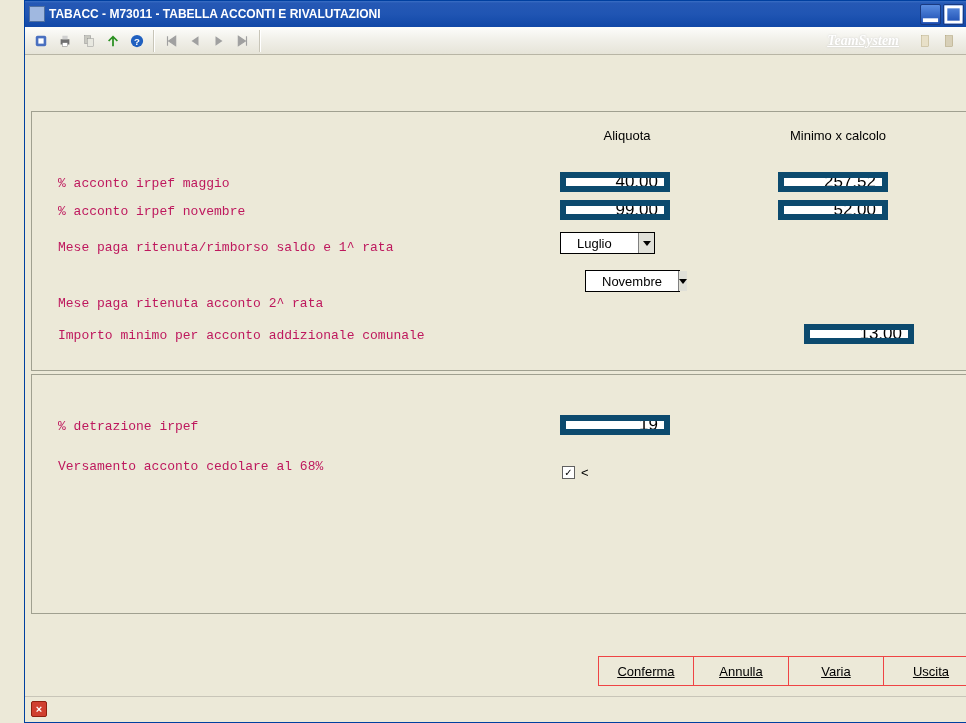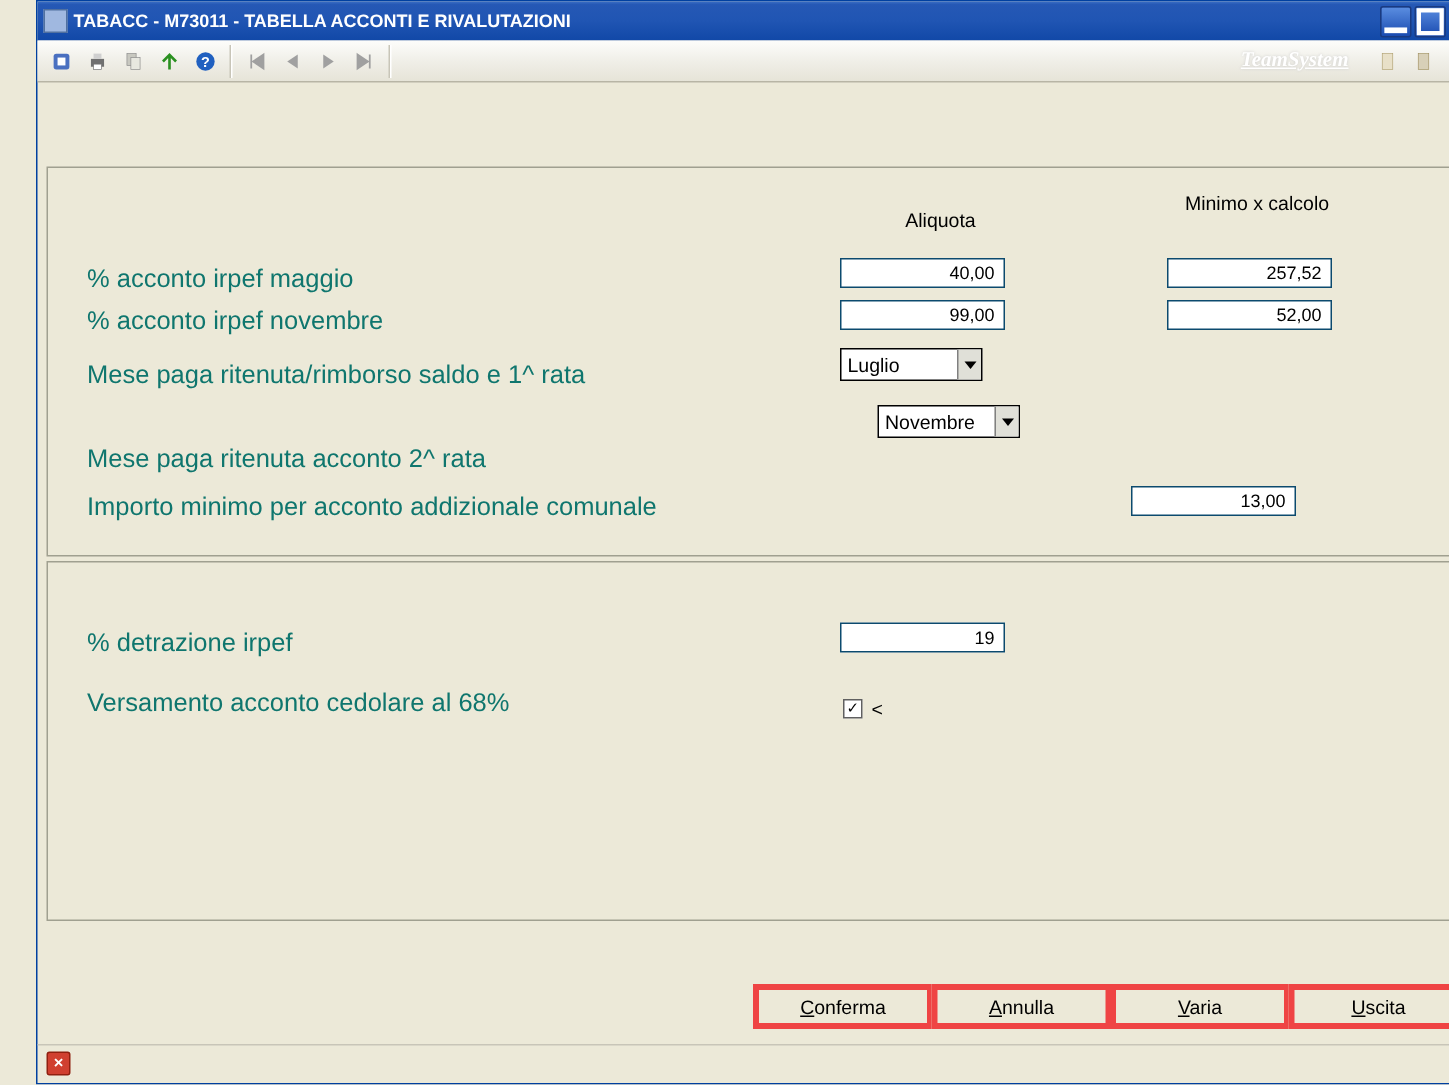--- a/index.html
+++ b/index.html
@@ -97,46 +97,47 @@
   .spacer-top { height: 50px; }
   .panel {
     border: 1px solid #a0a090;
     background: #ece9d8;
     margin-bottom: 3px;
   }
   .panel1 { height: 260px; position: relative; }
   .panel2 { height: 240px; position: relative; }
   .lbl {
     position: absolute;
-    font-size: 17px;
-    color: #0f766e;
+    font-size: 13px;
+    color: #be185d;
+    font-family: Liberation Mono, monospace;
   }
   .header-lbl { position: absolute; font-size: 13px; color: #000; text-align: center; }
   .num-input {
     position: absolute;
     height: 20px;
     width: 110px;
-    border: 1px solid #0c4a6e;
+    border: 6px solid #0c4a6e;
     background: #fff;
     text-align: right;
     padding: 2px 6px;
     font-family: inherit;
-    font-size: 12px;
+    font-size: 17px;
   }
   .combo {
     position: absolute;
     height: 22px;
     width: 95px;
     border: 1px solid #000;
     background: #fff;
     display: flex;
     align-items: center;
     font-size: 13px;
   }
-  .combo span { flex: 1; padding: 0 4px; }
+  .combo span { flex: 1; padding: 0 16px; }
   .combo .drop {
     width: 16px; height: 100%;
     background: #e0e0d8;
     border-left: 1px solid #808080;
     display: flex; align-items: center; justify-content: center;
   }
   .drop::after { content: ""; width:0;height:0;border-left:4px solid transparent;border-right:4px solid transparent;border-top:5px solid #000; }
   .chk-wrap {
     position: absolute;
     display: flex; align-items: center; gap: 6px;
@@ -150,27 +151,28 @@
     font-size: 10px; line-height: 1;
     color: #000;
   }
   .button-bar {
     position: absolute;
     bottom: 36px;
     right: 10px;
     display: flex;
   }
   .btn {
-    width: 120px;
+    width: 96px;
     height: 30px;
-    border: 4px solid #ef4444;
+    border: 1px solid #ef4444;
     background: #ece9d8;
     display: flex; align-items: center; justify-content: center;
     font-size: 13px;
     margin-left: -1px;
+    text-decoration: underline;
   }
   .btn u { text-decoration: underline; }
   .status-strip {
     position: absolute;
     bottom: 0; left: 0; right: 0;
     height: 26px;
     border-top: 1px solid #c8c5b8;
     display: flex;
   }
   .status-err {
@@ -288,21 +290,21 @@
             <rect x="3" y="11" width="10" height="2" fill="#5080d0"></rect>
           </svg>
       </div>
     </div>
   </div>
 
   <div class="content">
     <div class="spacer-top"></div>
 
     <div class="panel panel1">
-      <div class="header-lbl" style="left:540px; top:27px; width:110px;">Aliquota</div>
+      <div class="header-lbl" style="left:540px; top:16px; width:110px;">Aliquota</div>
       <div class="header-lbl" style="left:746px; top:16px; width:120px;">Minimo x calcolo</div>
 
       <div class="lbl" style="left:26px; top:64px;">% acconto irpef maggio</div>
       <input class="num-input" style="left: 528px; top: 60px;" value="40,00">
       <input class="num-input" style="left: 746px; top: 60px;" value="257,52">
 
       <div class="lbl" style="left:26px; top:92px;">% acconto irpef novembre</div>
       <input class="num-input" style="left: 528px; top: 88px;" value="99,00">
       <input class="num-input" style="left: 746px; top: 88px;" value="52,00">
 
@@ -312,21 +314,21 @@
         <div class="drop"></div>
       </div>
 
       <div class="lbl" style="left:26px; top:184px;">Mese paga ritenuta acconto  2^ rata</div>
       <div class="combo" style="left:553px; top:158px;">
         <span>Novembre</span>
         <div class="drop"></div>
       </div>
 
       <div class="lbl" style="left:26px; top:216px;">Importo minimo per acconto addizionale comunale</div>
-      <input class="num-input" style="left: 722px; top: 212px;" value="13,00">
+      <input class="num-input" style="left: 772px; top: 212px;" value="13,00">
     </div>
 
     <div class="panel panel2">
       <div class="lbl" style="left:26px; top:44px;">% detrazione irpef</div>
       <input class="num-input" style="left: 528px; top: 40px;" value="19">
 
       <div class="lbl" style="left:26px; top:84px;">Versamento acconto cedolare al 68%</div>
       <div class="chk-wrap" style="left:530px; top:90px;">
         <div class="chk">✓</div>
         <span>&lt;</span>

